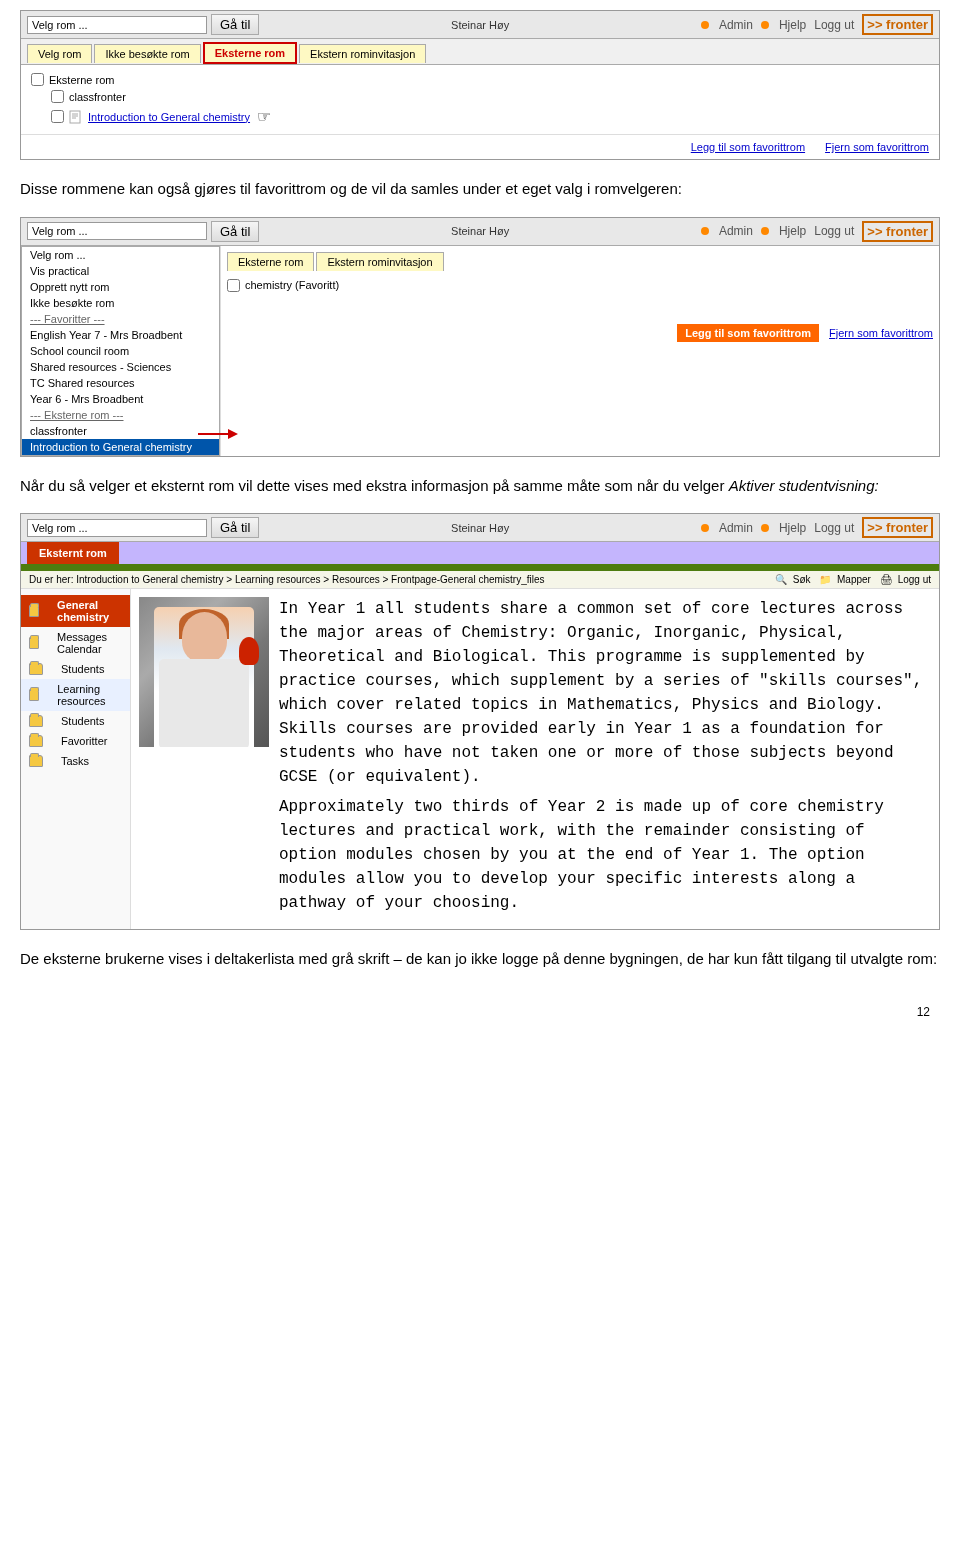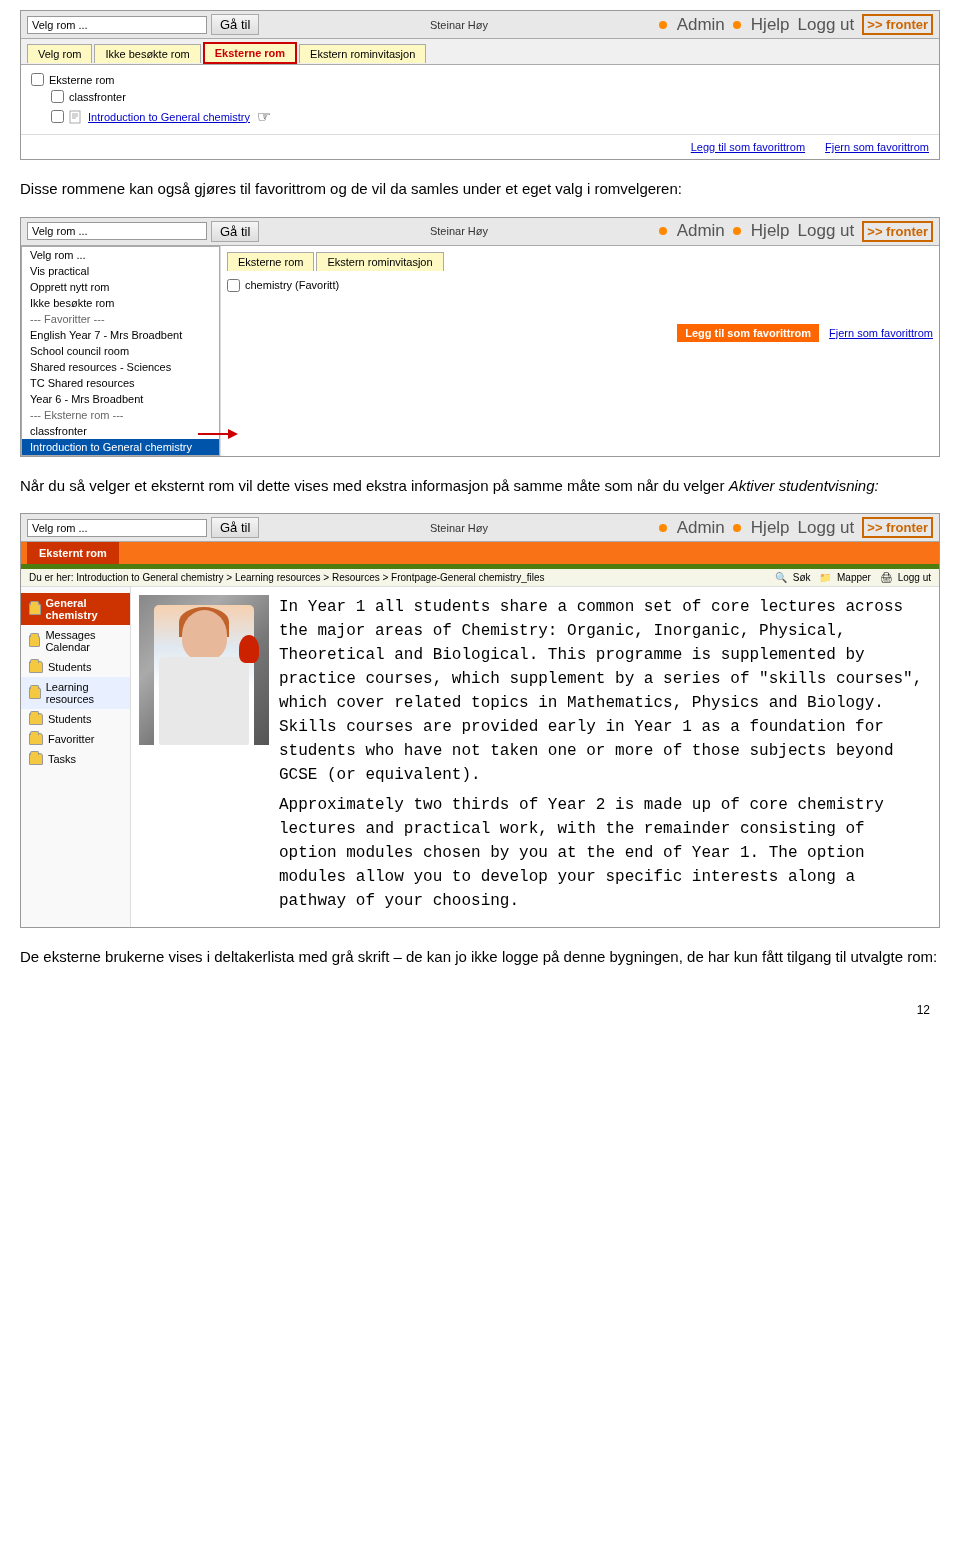--- a/index.html
+++ b/index.html
@@ -55,21 +55,21 @@
     .top-bar-center {
       font-size: 11px;
       color: #333;
     }
     .top-bar-right {
       display: flex;
       align-items: center;
       gap: 8px;
     }
     .top-bar-right span {
-      font-size: 17px;
+      font-size: 12px;
       color: #555;
     }
 
     
     .nav-tabs {
       background: #f0f0f0;
       border-bottom: 1px solid #aaa;
       display: flex;
       align-items: center;
       padding: 3px 6px 0 6px;
@@ -148,20 +148,21 @@
       cursor: pointer;
       white-space: nowrap;
     }
     .dropdown-item.selected {
       background: #0055aa;
       color: #fff;
     }
     .dropdown-divider {
       padding: 2px 8px;
       color: #666;
+      text-decoration: underline;
     }
     .chemistry-row {
       display: flex;
       align-items: center;
       gap: 5px;
       font-size: 11px;
       padding: 2px 0;
     }
 
     
@@ -195,21 +196,21 @@
       width: 110px;
       border-right: 1px solid #ddd;
       padding: 6px 0;
       background: #f9f9f9;
     }
     .ss3-sidebar-item {
       padding: 4px 8px;
       font-size: 11px;
       display: flex;
       align-items: center;
-      gap: 5px;
+      gap: 18px;
       cursor: pointer;
     }
     .ss3-sidebar-item.active-ext {
       background: #cc3300;
       color: #fff;
       font-weight: bold;
     }
     .ss3-sidebar-item.active {
       background: #e8f0ff;
     }
@@ -506,21 +507,21 @@
     <div class="top-bar-right">
       <span class="orange-dot"></span>
       <span>Admin</span>
       <span class="orange-dot"></span>
       <span>Hjelp</span>
       <span>Logg ut</span>
       <span style="color:#cc6600; font-weight:bold; font-size:13px; border:2px solid #cc6600; padding:1px 3px;">&gt;&gt; fronter</span>
     </div>
   </div>
 
-  <div style="display:flex; padding:0 6px; background:#f97316; border-bottom:5px solid #4d7c0f;">
+  <div style="display:flex; padding:0 6px; background:#c4b5fd; border-bottom:7px solid #4d7c0f;">
     <div style="background:#cc3300; color:#fff; font-weight:bold; padding:3px 10px; border:2px solid #cc3300; font-size:11px;">Eksternt rom</div>
   </div>
 
   <div class="ss3-breadcrumb-bar">
     <span style="font-size:10px;">Du er her: Introduction to General chemistry &gt; Learning resources &gt; Resources &gt; Frontpage-General chemistry_files</span>
     <div class="ss3-toolbar">
       <span style="font-size:10px;">🔍</span>
       <span>Søk</span>
       <span style="font-size:10px; margin-left:4px;">📁</span>
       <span>Mapper</span>

